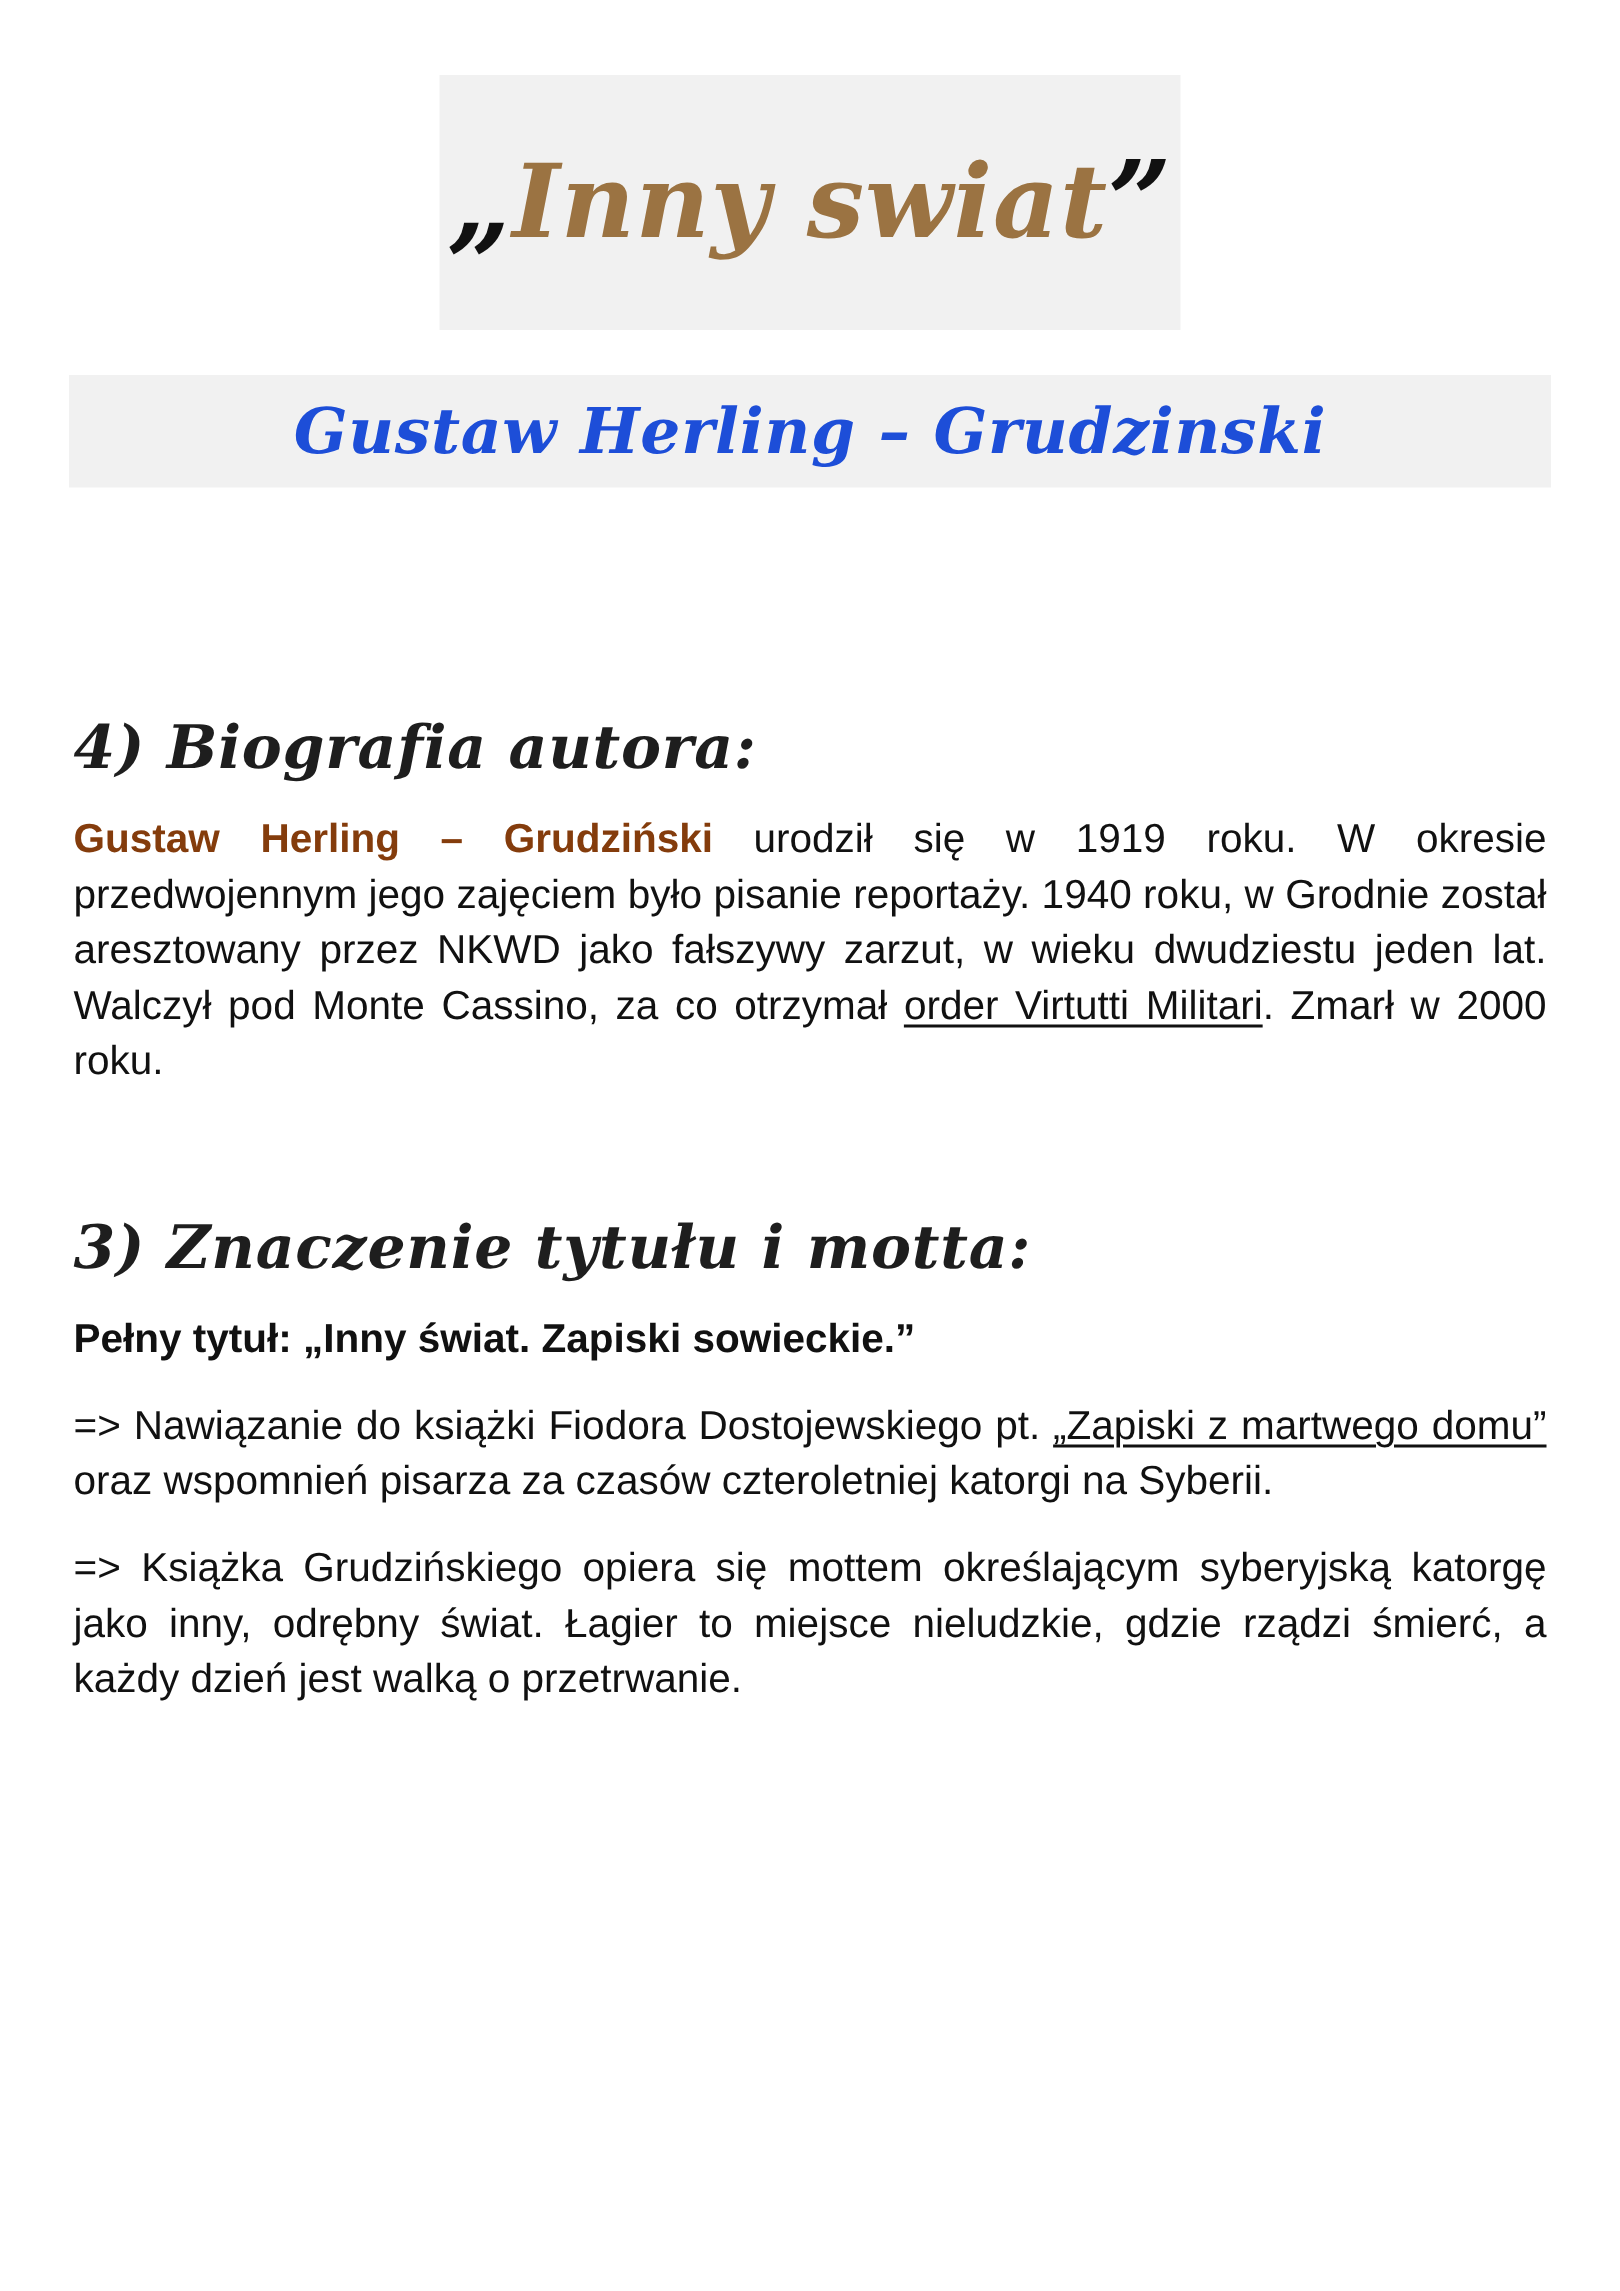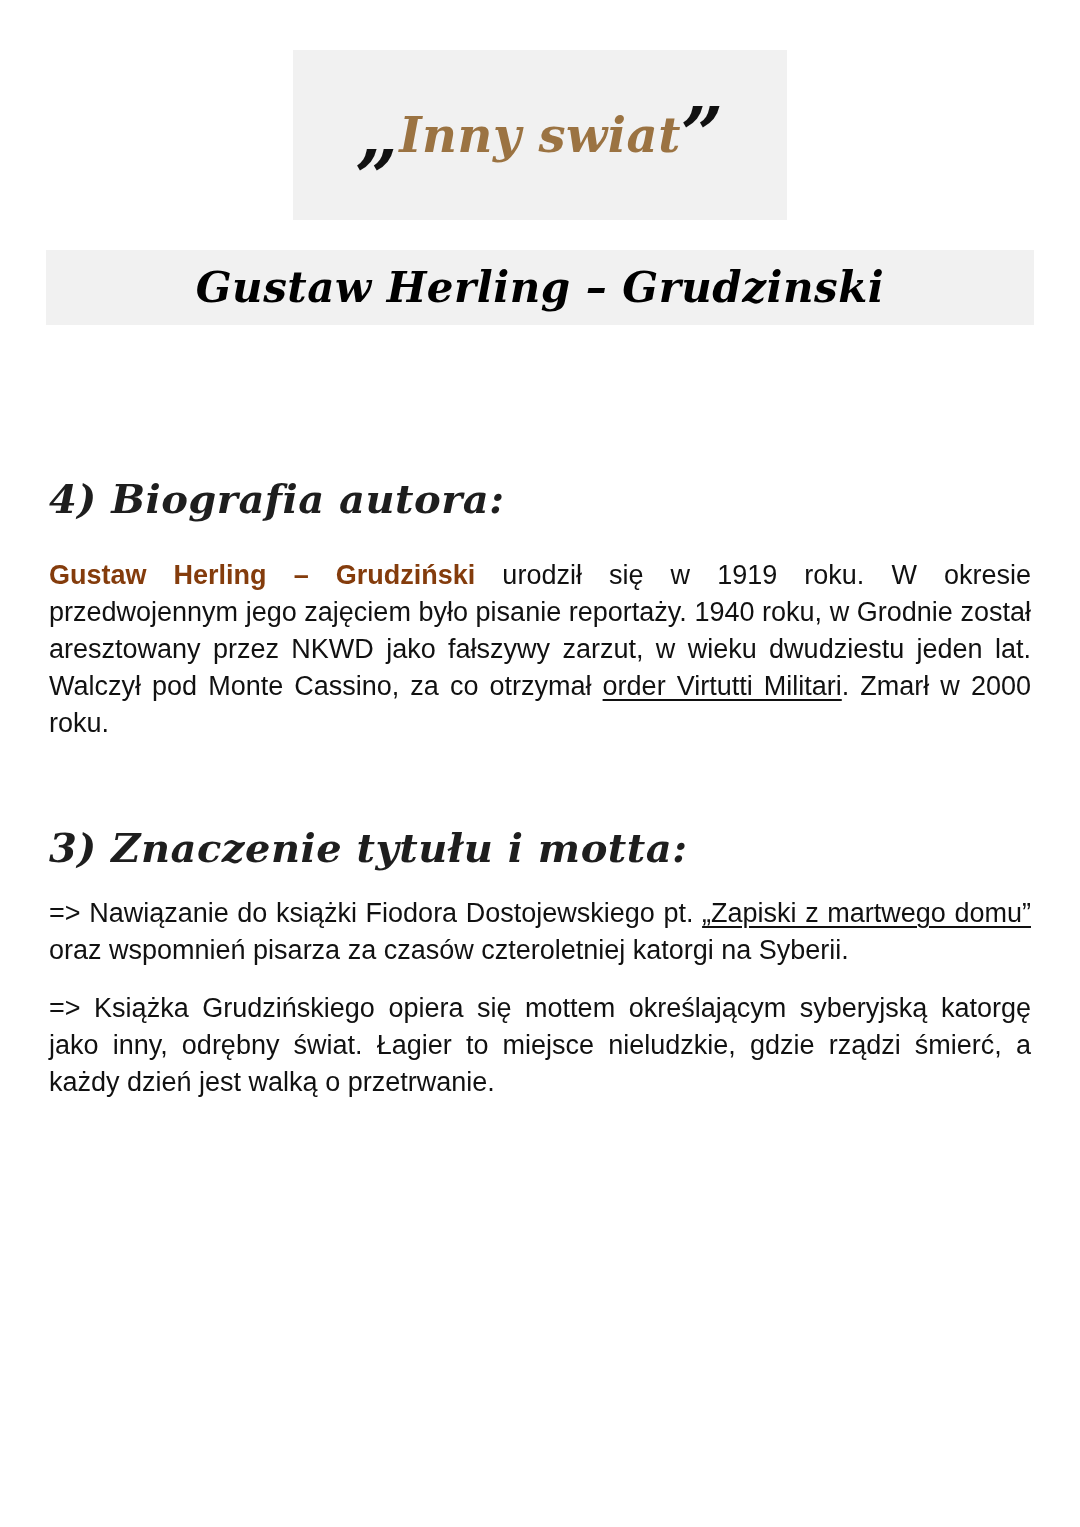--- a/index.html
+++ b/index.html
@@ -25,55 +25,55 @@
     justify-content: center;
     white-space: nowrap;
   }
   .script {
     font-family: "DejaVu Serif", serif;
     font-style: italic;
     font-weight: 700;
     letter-spacing: 0.5px;
   }
   .title-text {
-    font-size: 48px;
+    font-size: 68px;
     color: #9b7342;
     line-height: 1;
   }
   .title-quote {
     font-size: 74px;
     color: #111111;
     line-height: 1;
   }
   
   .author-banner {
     margin: 30px auto 0 auto;
     width: 988px;
     height: 75px;
     background: #f1f1f1;
     display: flex;
     align-items: center;
     justify-content: center;
   }
-  .author-banner .script { font-size: 42px; color: #000000; }
+  .author-banner .script { font-size: 42px; color: #1d4ed8; }
   
   .content {
     width: 982px;
     margin: 0 auto;
   }
   .section-heading {
     font-size: 40px;
     color: #1e1e1e;
     line-height: 1.3;
   }
   .heading-1 { margin-top: 148px; }
   .heading-2 { margin-top: 82px; }
   .heading-3 { margin-top: 80px; }
   .body-par {
-    margin-top: 32px;
+    margin-top: 16px;
     font-size: 27px;
     line-height: 37px;
     text-align: justify;
     color: #111111;
   }
   .no-justify { text-align: left; }
   .bold { font-weight: 700; }
   .brown { color: #843c0c; font-weight: 700; }
   .underline {
     text-decoration: underline;
@@ -97,20 +97,21 @@
     <span class="script">Gustaw Herling – Grudzinski</span>
   </div>
 
   <div class="content">
 
     <div class="section-heading script heading-1">4) Biografia autora:</div>
     <p class="body-par"><span class="brown">Gustaw Herling – Grudziński</span><span> urodził się w 1919 roku. W okresie przedwojennym jego zajęciem było pisanie reportaży. 1940 roku, w Grodnie został aresztowany przez NKWD jako fałszywy zarzut, w wieku dwudziestu jeden lat. Walczył pod Monte Cassino, za co otrzymał </span><span class="underline">order Virtutti Militari</span><span>. Zmarł w 2000 roku.</span></p>
 
 
     <div class="section-heading script heading-3">3) Znaczenie tytułu i motta:</div>
+    <p class="body-par no-justify bold">Pełny tytuł: „Inny świat. Zapiski sowieckie.”</p>
 
     <p class="body-par arrow-par"><span>=&gt; Nawiązanie do książki Fiodora Dostojewskiego pt. </span><span class="underline">„Zapiski z martwego domu”</span><span> oraz wspomnień pisarza za czasów czteroletniej katorgi na Syberii.</span></p>
 
     <p class="body-par arrow-par">=&gt; Książka Grudzińskiego opiera się mottem określającym syberyjską katorgę jako inny, odrębny świat. Łagier to miejsce nieludzkie, gdzie rządzi śmierć, a każdy dzień jest walką o przetrwanie.</p>
 
 
   </div>
 </div>
 
 </body></html>

